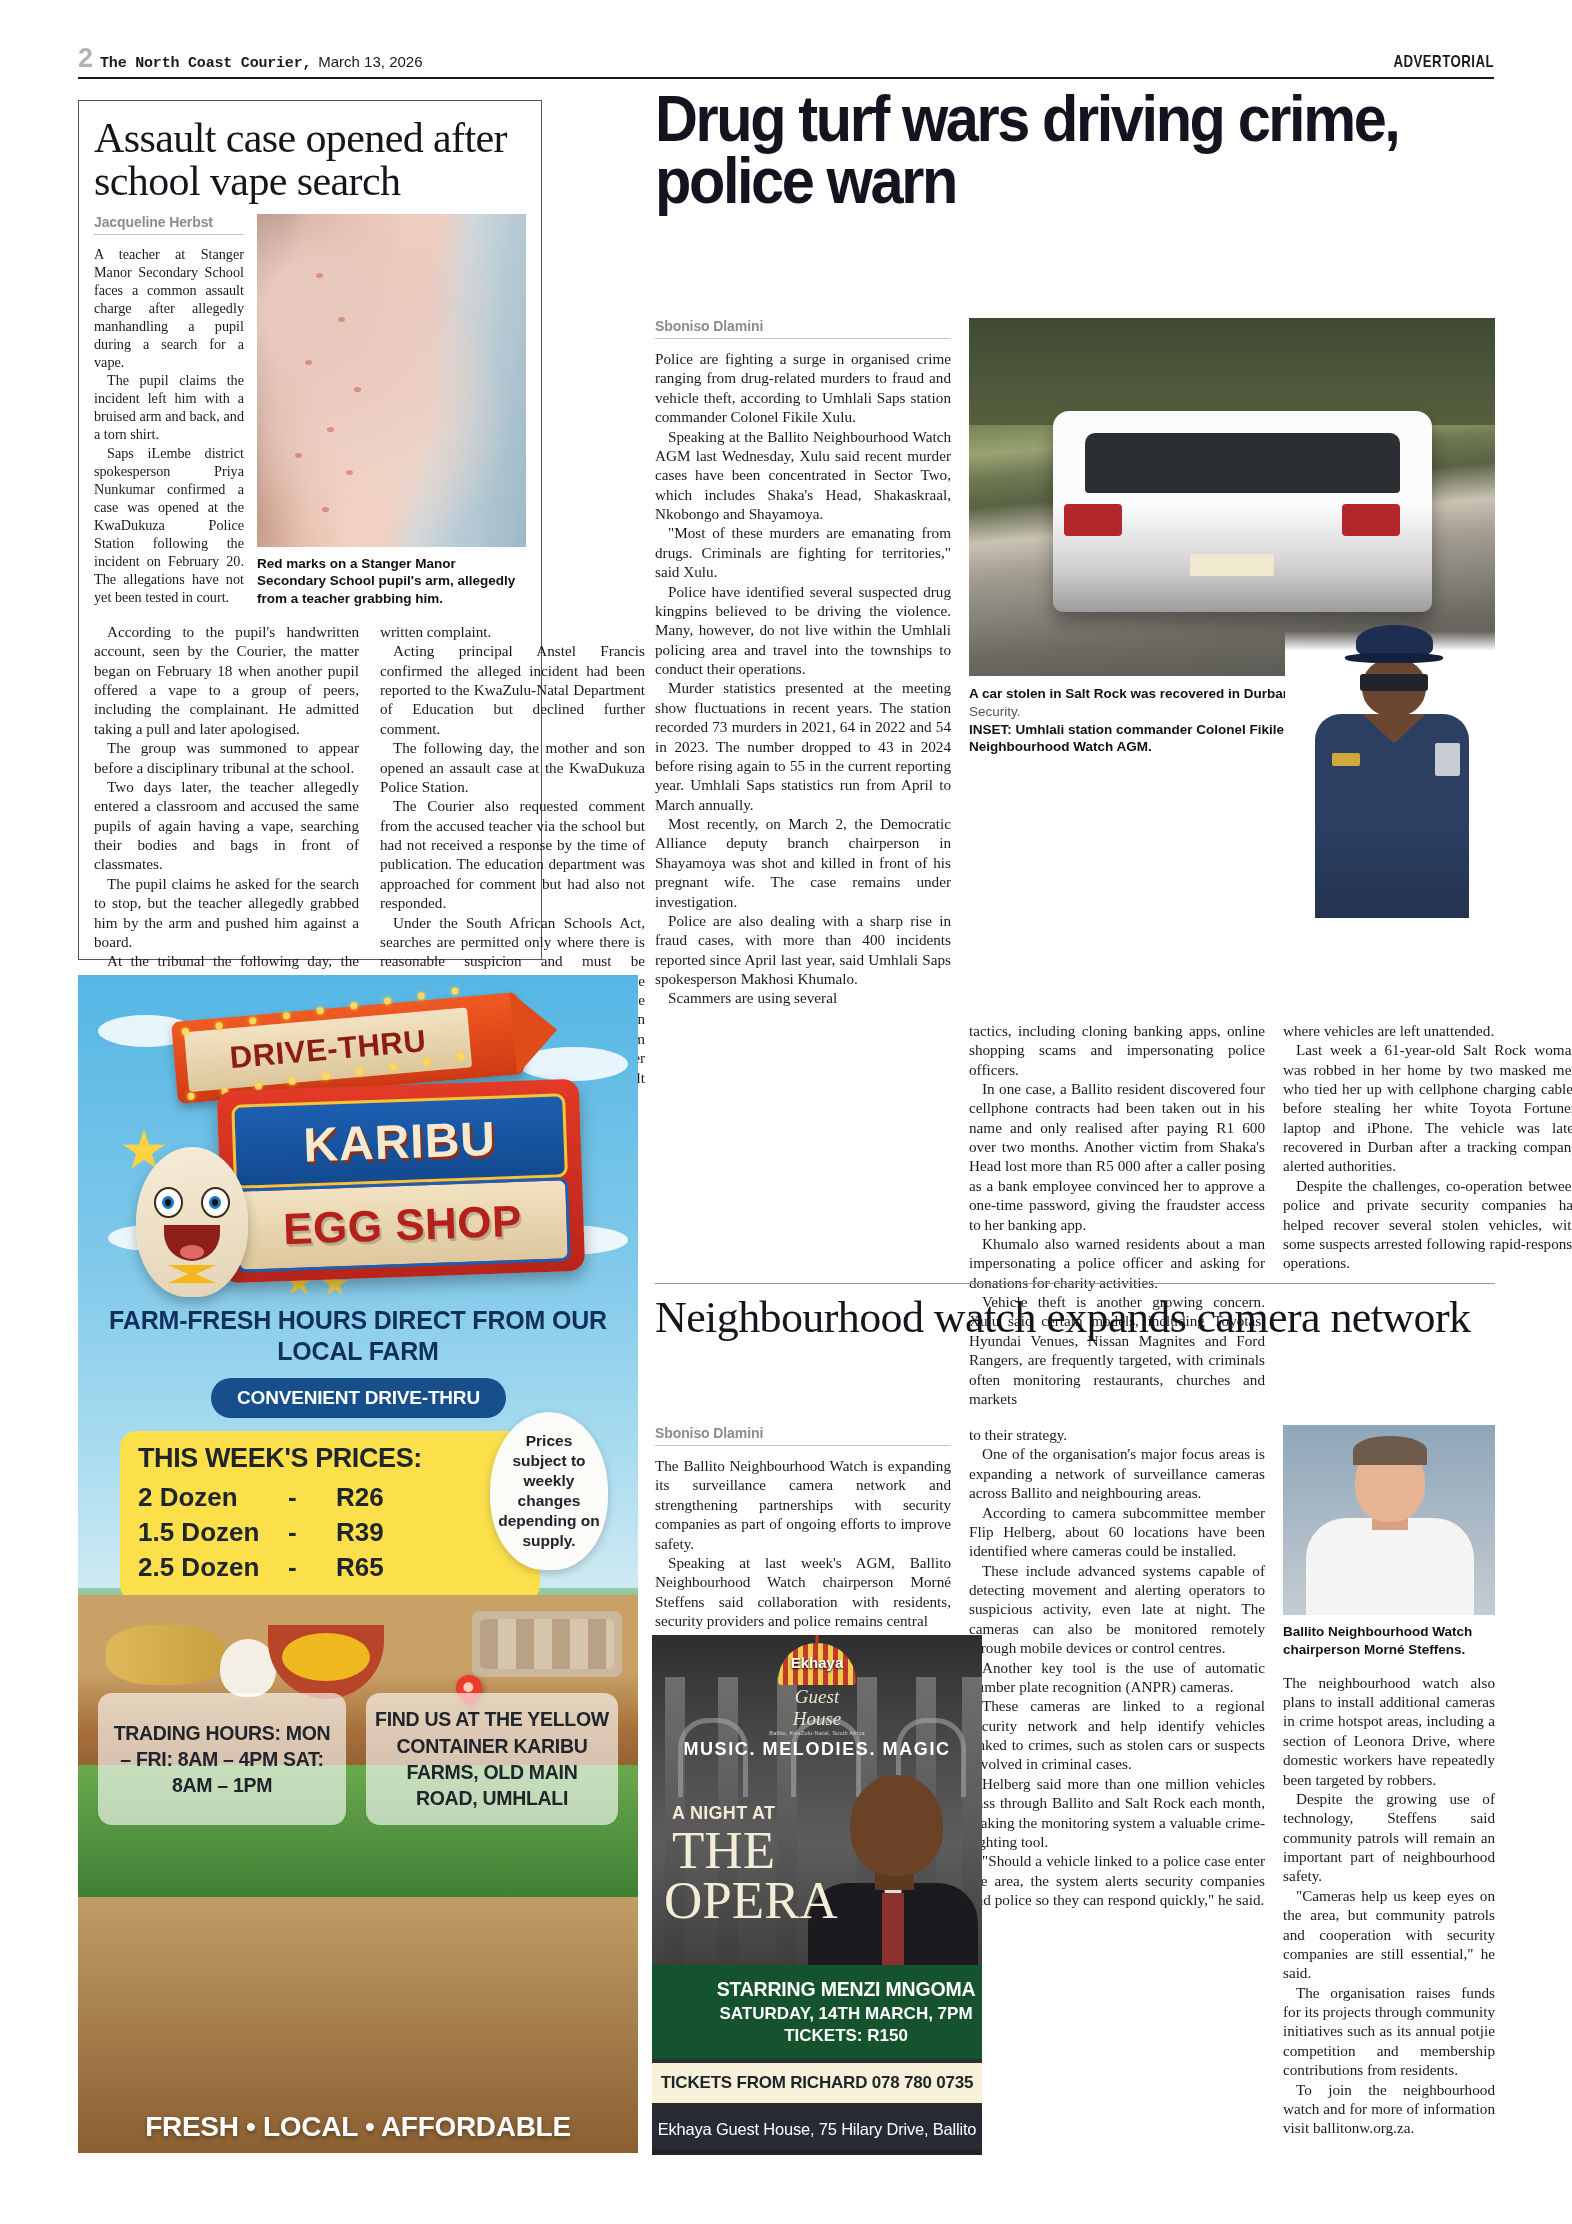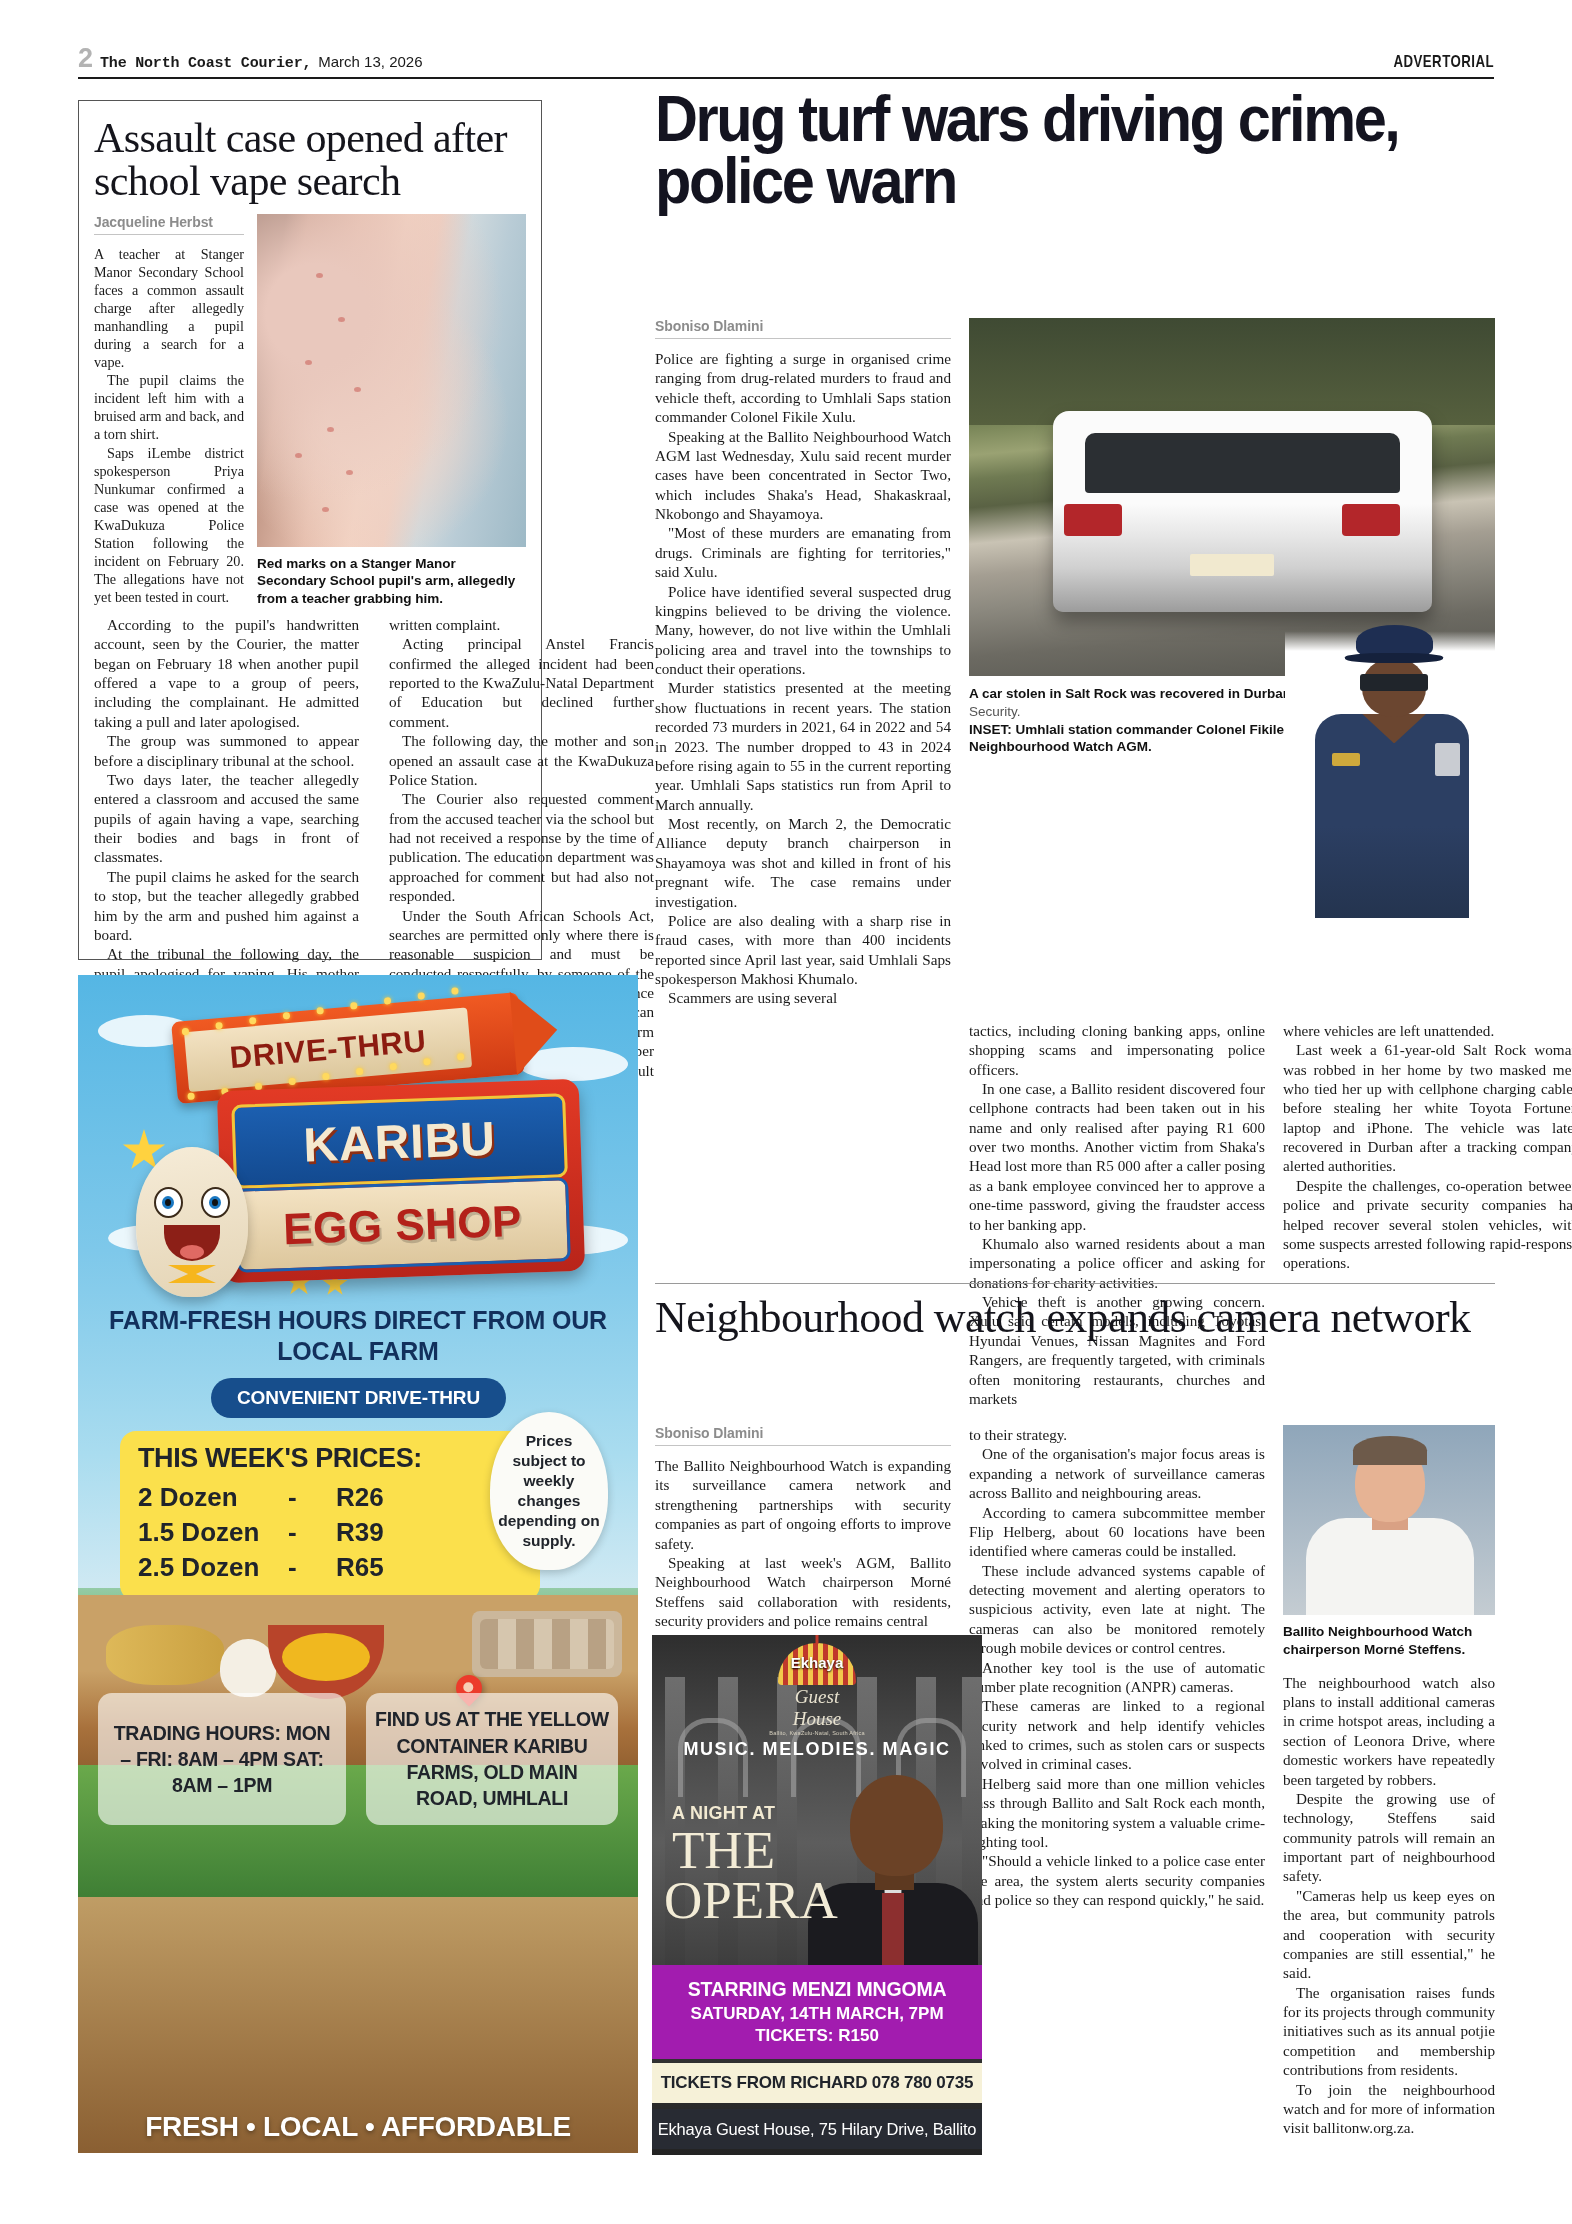--- a/index.html
+++ b/index.html
@@ -39,21 +39,21 @@
   .sb-top{display:flex;gap:13px;}
   .sb-textcol{width:150px;flex:0 0 150px;}
   .sb-figcol{width:auto;flex:1;}
   .sb-photo{width:100%;height:333px;background:
      radial-gradient(circle at 22% 30%, #e9c8bd 0 16%, transparent 60%),
      radial-gradient(circle at 40% 62%, #f0d3c6 0 14%, transparent 55%),
      linear-gradient(100deg,#8e6f63 0 9%,#c59b8a 16%,#e6bfae 32%,#f2d2c2 46%,#efcfc1 56%,#cfd9dd 66%,#b9ccd6 78%,#9db9c6 100%);
      position:relative;overflow:hidden;}
   .sb-photo .spot{position:absolute;width:7px;height:5px;border-radius:50%;background:rgba(201,92,86,.55);}
   .sb-cap{margin-top:8px;}
-  .sb-flow{margin-top:7px;display:flex;gap:30px;}
+  .sb-flow{margin-top:14px;display:flex;gap:21px;}
   .sb-flow .c{width:265px;flex:0 0 265px;}
 
   
   .lead{position:absolute;left:655px;top:88px;width:840px;}
   .lead .hl{font-family:"Liberation Sans",sans-serif;font-weight:bold;font-size:64px;line-height:.97;
     letter-spacing:-2.6px;color:#141420;margin:0;transform:scaleX(.93);transform-origin:left top;}
   .lead-body{position:absolute;left:655px;top:318px;width:840px;}
   .lb-row1{display:flex;gap:18px;}
   .lb-col{width:296px;flex:0 0 296px;}
   .lead-figcol{width:auto;flex:1;position:relative;}
@@ -201,22 +201,22 @@
   .op-night{position:absolute;left:20px;top:168px;z-index:3;
      font-family:"Liberation Sans",sans-serif;font-weight:bold;font-size:18px;color:#f2ead2;letter-spacing:.3px;}
   .op-the{position:absolute;left:20px;top:190px;z-index:3;font-family:"Liberation Serif",serif;font-size:53px;color:#f3ecd6;line-height:.96;}
   .op-opera{position:absolute;left:12px;top:240px;z-index:3;font-family:"Liberation Serif",serif;font-size:53px;color:#f3ecd6;line-height:.96;}
   .op-person{position:absolute;right:0;top:140px;width:178px;height:240px;z-index:2;}
   .op-person .h{position:absolute;left:26%;top:0;width:52%;height:42%;border-radius:50% 50% 45% 45%;background:#6b4226;}
   .op-person .n{position:absolute;left:40%;top:37%;width:22%;height:11%;background:#5d3920;}
   .op-person .s{position:absolute;left:2%;top:45%;width:96%;height:58%;border-radius:40px 40px 0 0;background:#1b1b1f;}
   .op-person .sh{position:absolute;left:30%;top:47%;width:40%;height:40%;background:#ddd;clip-path:polygon(38% 0,62% 0,58% 100%,42% 100%);}
   .op-person .ti{position:absolute;left:44%;top:49%;width:12%;height:34%;background:#8c2f2f;}
-  .op-dark{position:absolute;left:0;bottom:96px;width:100%;height:94px;background:#a21caf;z-index:4;
-     display:flex;flex-direction:column;align-items:center;justify-content:center;text-align:center;}
+  .op-dark{position:absolute;left:0;bottom:96px;width:100%;height:94px;background:#14532d;z-index:4;
+     display:flex;flex-direction:column;align-items:center;justify-content:center;text-align:center;padding-left:29px;}
   .op-dark .l1{font-family:"Liberation Sans",sans-serif;font-weight:bold;font-size:19.5px;color:#fff;letter-spacing:-.2px;}
   .op-dark .l2{font-family:"Liberation Sans",sans-serif;font-weight:bold;font-size:17px;color:#fff;margin-top:3px;}
   .op-dark .l3{font-family:"Liberation Sans",sans-serif;font-weight:bold;font-size:17px;color:#fff;margin-top:2px;}
   .op-cream{position:absolute;left:0;bottom:52px;width:100%;height:40px;background:#f6f1d8;z-index:4;
      display:flex;align-items:center;justify-content:center;
      font-family:"Liberation Sans",sans-serif;font-weight:bold;font-size:17px;color:#20242b;letter-spacing:-.2px;}
   .op-foot{position:absolute;left:0;bottom:6px;width:100%;height:40px;background:#282b33;z-index:4;
      display:flex;align-items:center;justify-content:center;
      font-family:"Liberation Sans",sans-serif;font-weight:normal;font-size:16.5px;color:#fff;letter-spacing:-.2px;}
 </style>

